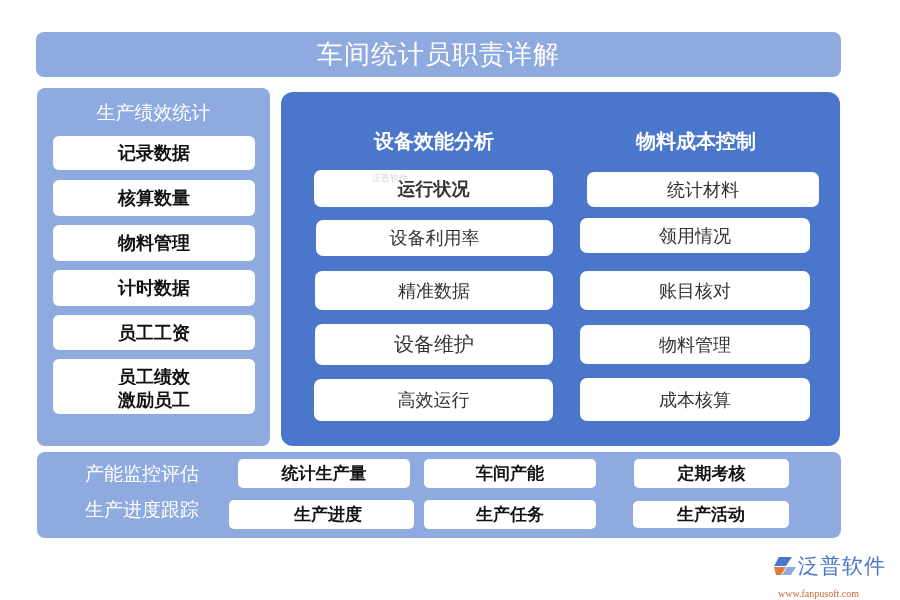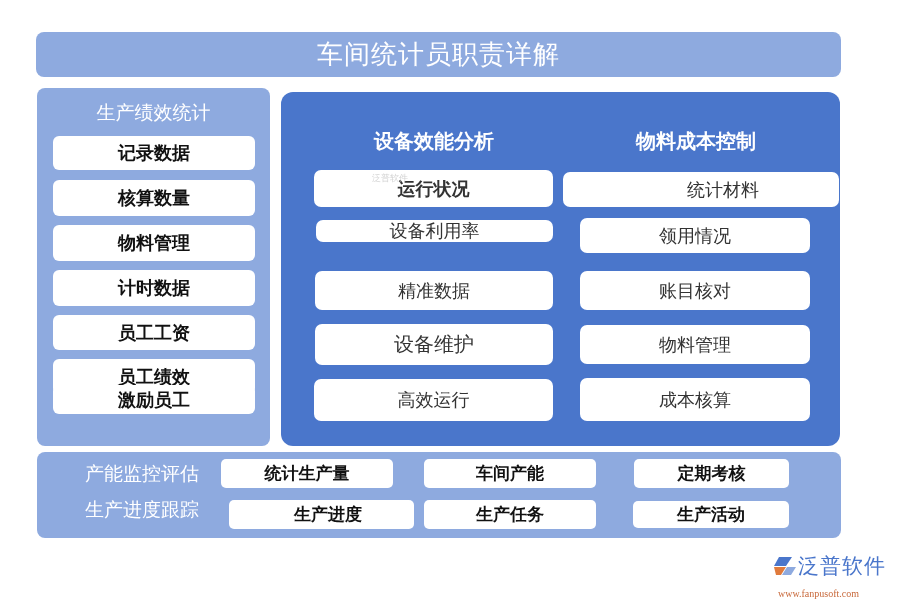--- a/index.html
+++ b/index.html
@@ -86,39 +86,39 @@
   <div class="left-item" style="top:227px;height:35px;">员工工资</div>
   <div class="left-item" style="top:271px;height:35px;">员工绩效</div>
   <div class="left-item" style="top:297px;height:29px;">激励员工</div>
 </div>
 
 <div class="center-panel">
   <div class="col-heading" style="left:33px;width:240px;">设备效能分析</div>
   <div class="col-heading" style="left:300px;width:230px;">物料成本控制</div>
 
   <div class="c-item" style="left:33px;top:78px;width:239px;height:37px;font-weight:bold;">运行状况</div>
-  <div class="c-item" style="left:35px;top:128px;width:237px;height:22px;">设备利用率</div>
+  <div class="c-item" style="left:35px;top:128px;width:237px;height:36px;">设备利用率</div>
   <div class="c-item" style="left:34px;top:179px;width:238px;height:39px;">精准数据</div>
   <div class="c-item" style="left:34px;top:232px;width:238px;height:41px;font-size:20px;">设备维护</div>
   <div class="c-item" style="left:33px;top:287px;width:239px;height:42px;">高效运行</div>
 
-  <div class="c-item" style="left:282px;top:80px;width:232px;height:35px;padding-left:44px;">统计材料</div>
+  <div class="c-item" style="left:306px;top:80px;width:232px;height:35px;">统计材料</div>
   <div class="c-item" style="left:299px;top:126px;width:230px;height:35px;">领用情况</div>
   <div class="c-item" style="left:299px;top:179px;width:230px;height:39px;">账目核对</div>
   <div class="c-item" style="left:299px;top:233px;width:230px;height:39px;">物料管理</div>
   <div class="c-item" style="left:299px;top:286px;width:230px;height:43px;">成本核算</div>
 </div>
 
 <div class="watermark">泛普软件</div>
 
 <div class="bottom-panel">
   <div class="b-label" style="top:9px;">产能监控评估</div>
   <div class="b-label" style="top:45px;">生产进度跟踪</div>
 
-  <div class="b-item" style="left:184px;top:7px;">统计生产量</div>
+  <div class="b-item" style="left:201px;top:7px;">统计生产量</div>
   <div class="b-item" style="left:387px;top:7px;">车间产能</div>
   <div class="b-item" style="left:597px;top:7px;width:155px;">定期考核</div>
 
   <div class="b-item" style="left:192px;top:48px;padding-left:13px;">生产进度</div>
   <div class="b-item" style="left:387px;top:48px;">生产任务</div>
   <div class="b-item" style="left:596px;top:49px;width:156px;height:27px;">生产活动</div>
 </div>
 
 <div class="logo">
   <svg class="logo-icon" viewBox="0 0 26 22">

